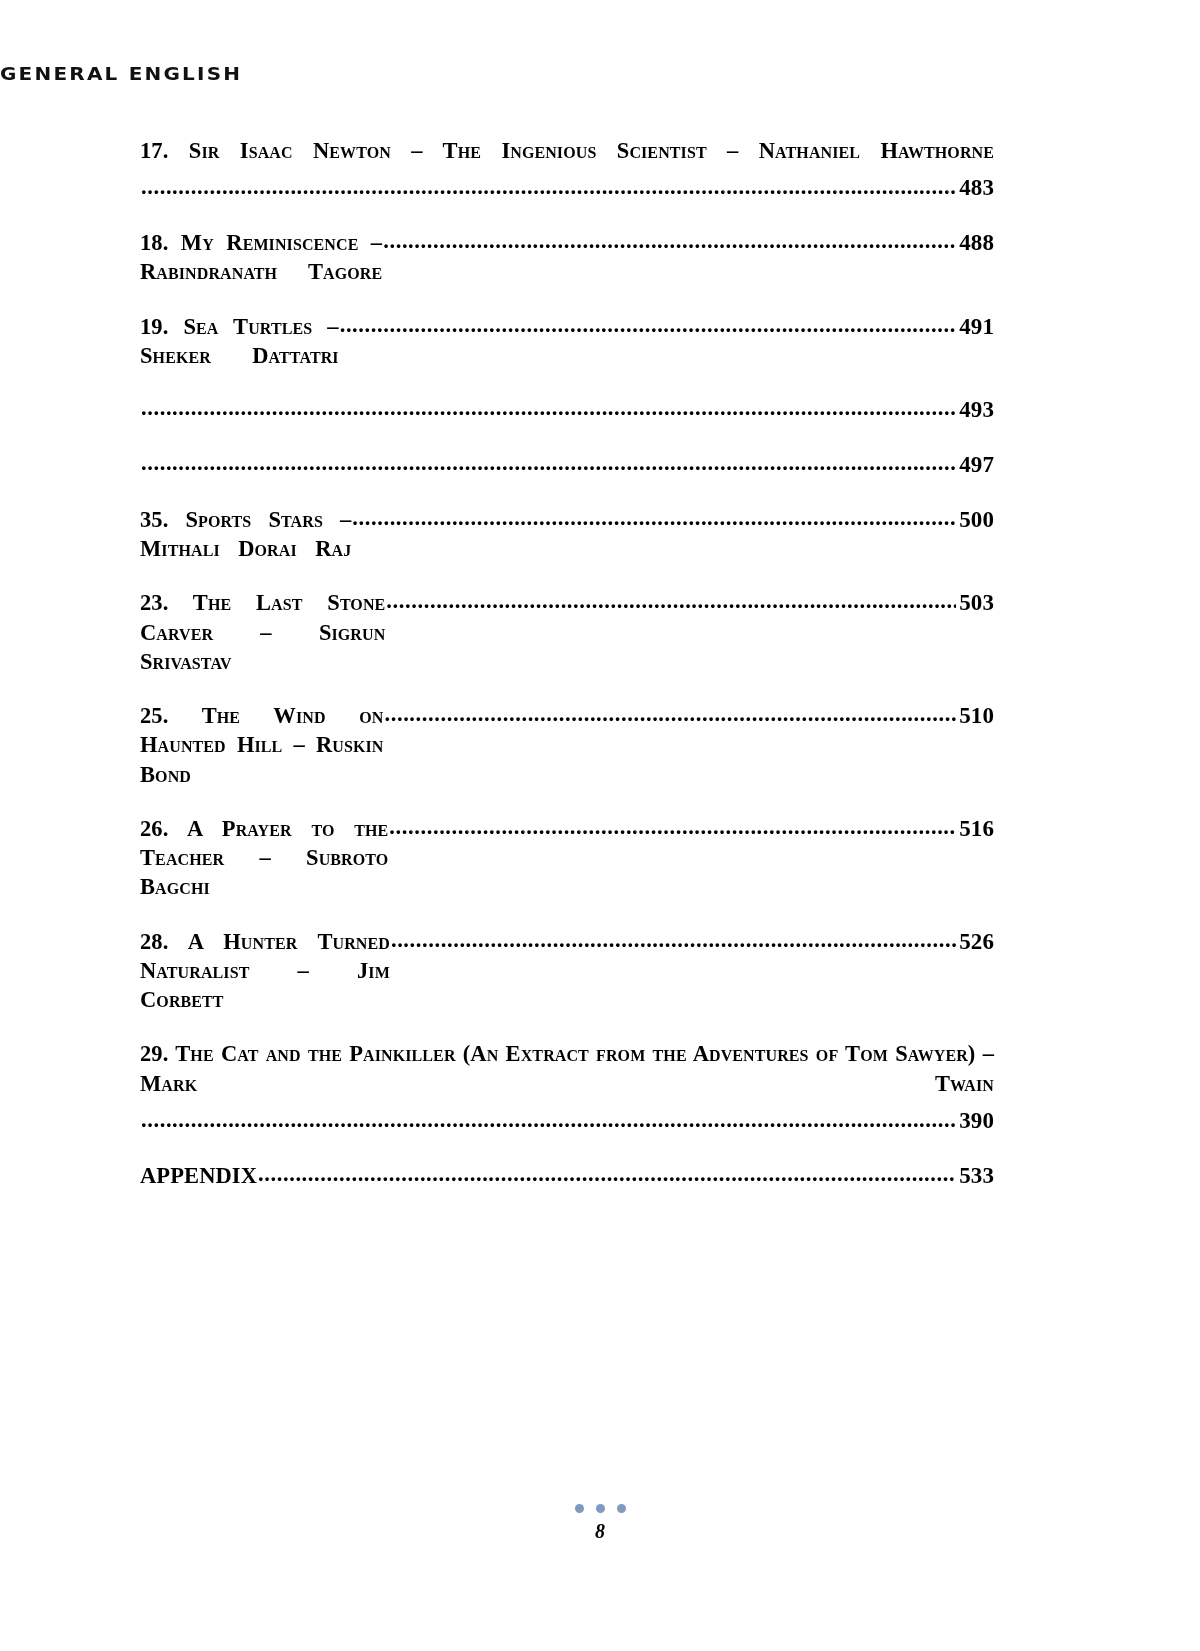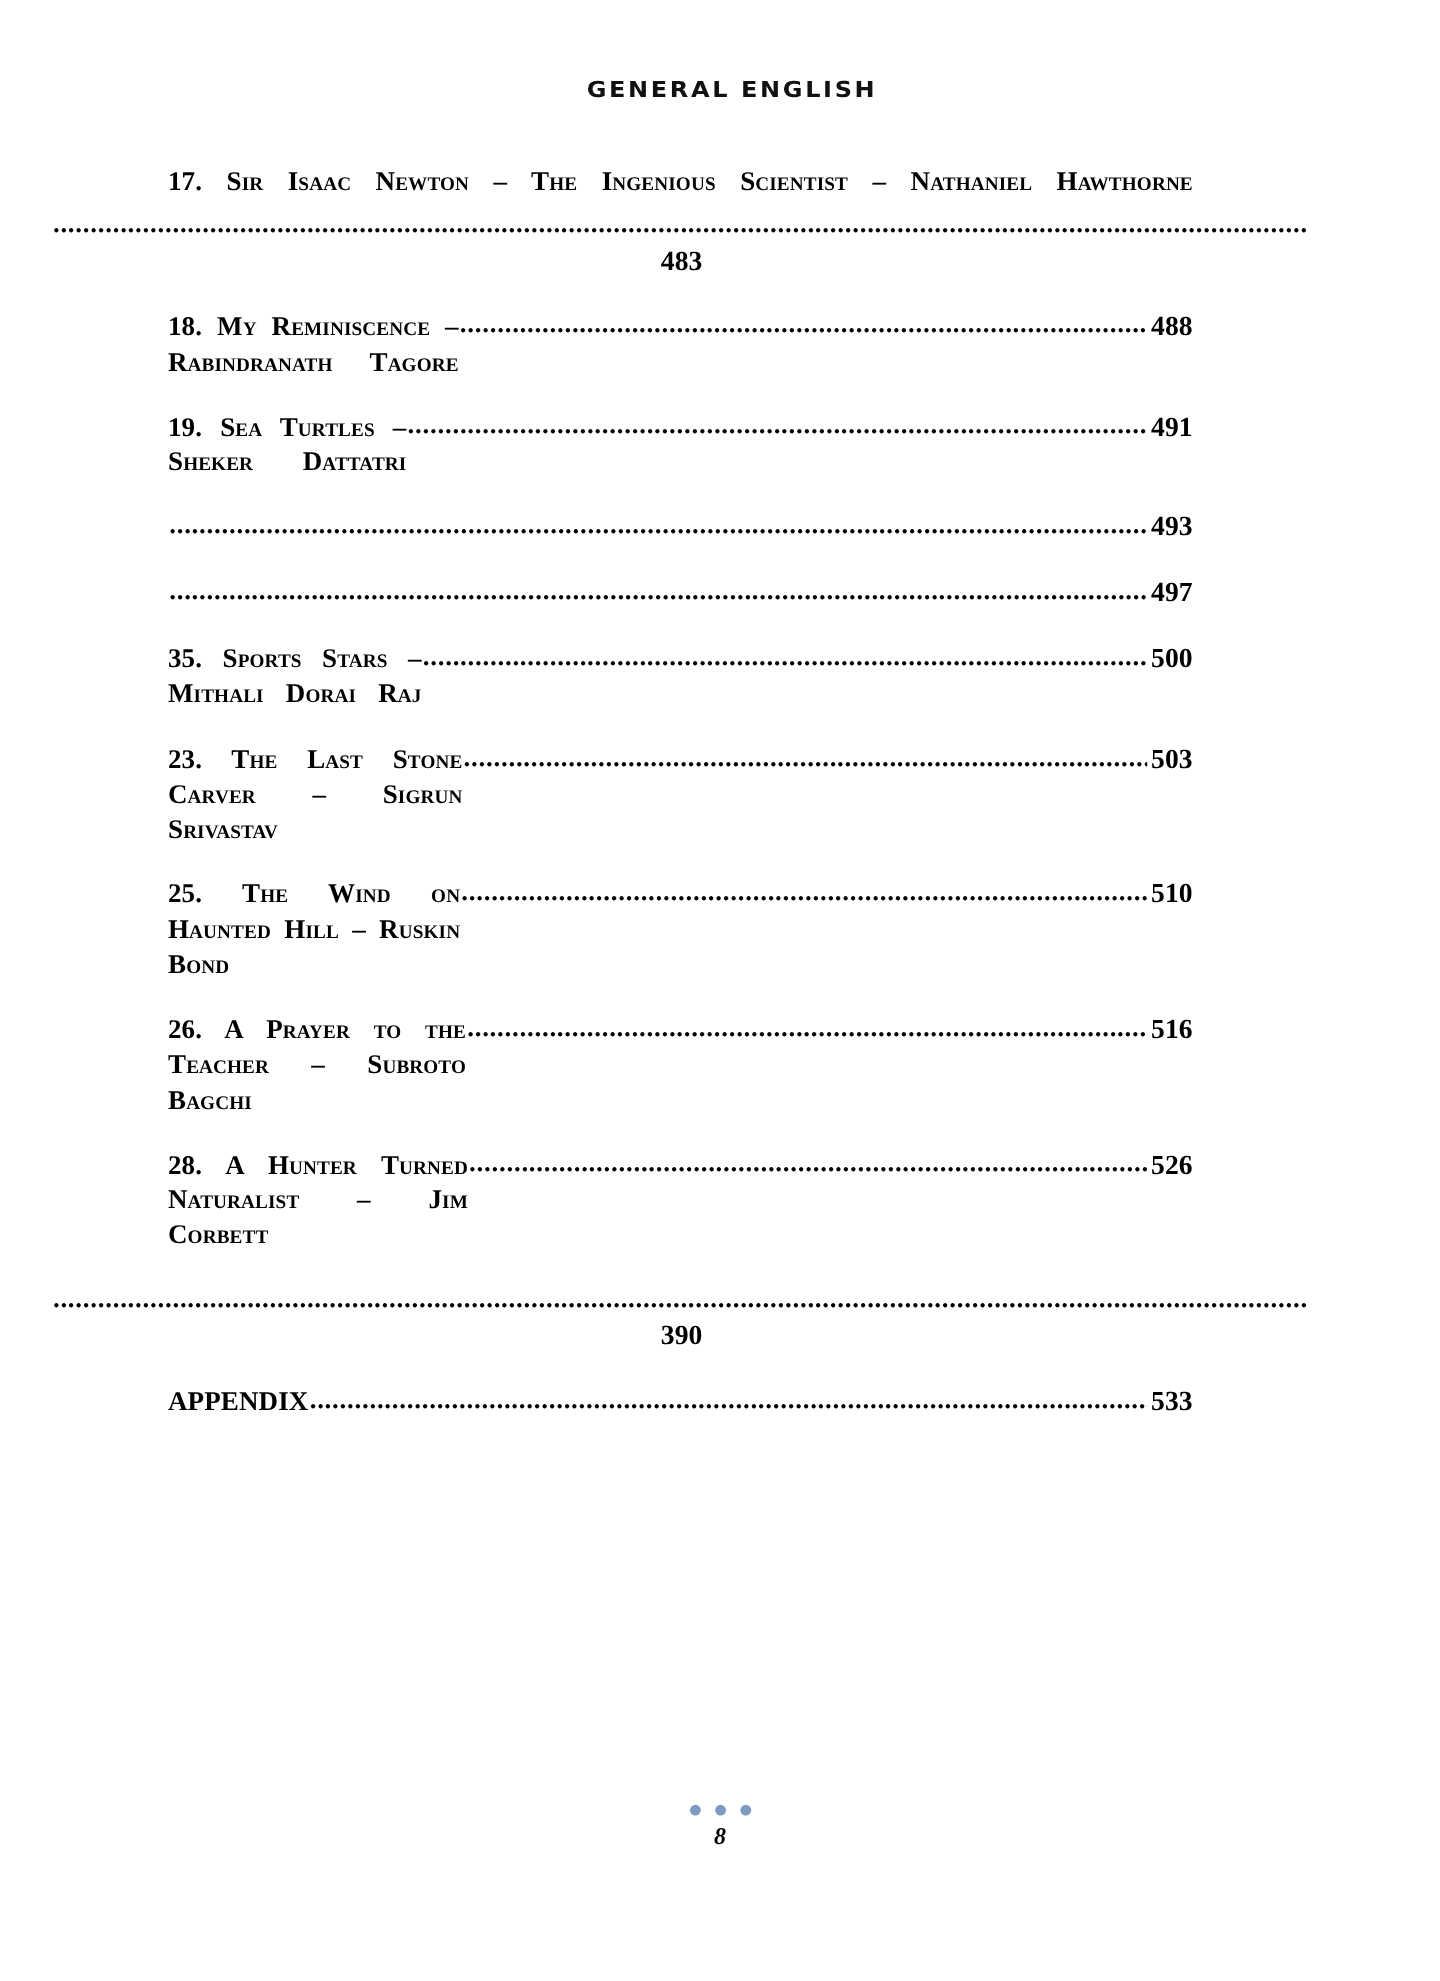--- a/index.html
+++ b/index.html
@@ -21,22 +21,20 @@
     inset: 0;
     background: #ffffff;
   }
 
   
   .running-header {
     position: absolute;
     top: 62px;
     left: 0;
     right: 0;
-    text-align: center;
-    margin-left: 20px;
   }
   .running-header .hdr-text {
     font-family: "DejaVu Sans", sans-serif;
     font-weight: 700;
     font-size: 20px;
     letter-spacing: 2.2px;
     color: #111111;
     transform: scaleY(0.92);
     display: inline-block;
   }
@@ -114,23 +112,22 @@
     text-transform: uppercase;
   }
 
   
   .wrapped .line1 {
     display: block;
     margin-bottom: 8px;
   }
   .wrapped .line2 {
     display: flex;
-    align-items: center;
+    align-items: flex-end;
     width: 100%;
-    flex-direction: column;
   }
 
   
   .footer {
     position: absolute;
     left: 0;
     right: 0;
     bottom: 108px;
     text-align: center;
   }
@@ -251,20 +248,21 @@
           <div class="row">
             <span class="entry-title">28. A Hunter Turned Naturalist – Jim Corbett</span>
             <span class="leader"></span>
             <span class="entry-page">526</span>
           </div>
         </div>
       </div>
       <div class="toc-entry">
         <div class="entry-inner">
           <div class="row wrap-row wrapped">
+            <span class="line1"><span class="entry-title">29. The Cat and the Painkiller (An Extract from the Adventures of Tom Sawyer) – Mark Twain</span></span>
             <span class="line2">
               <span class="leader"></span>
               <span class="entry-page">390</span>
             </span>
           </div>
         </div>
       </div>
       <div class="toc-entry">
         <div class="entry-inner allcaps">
           <div class="row">

